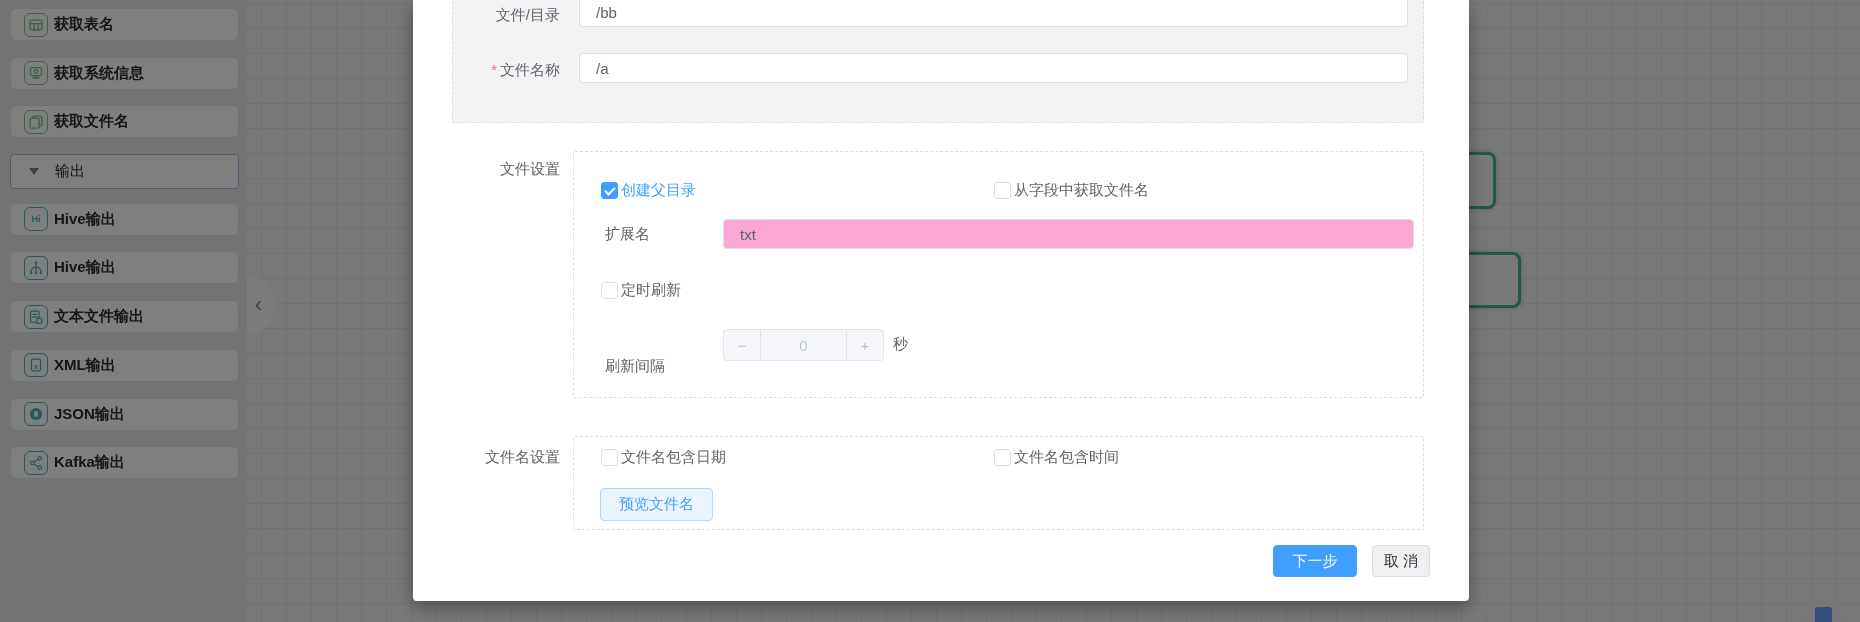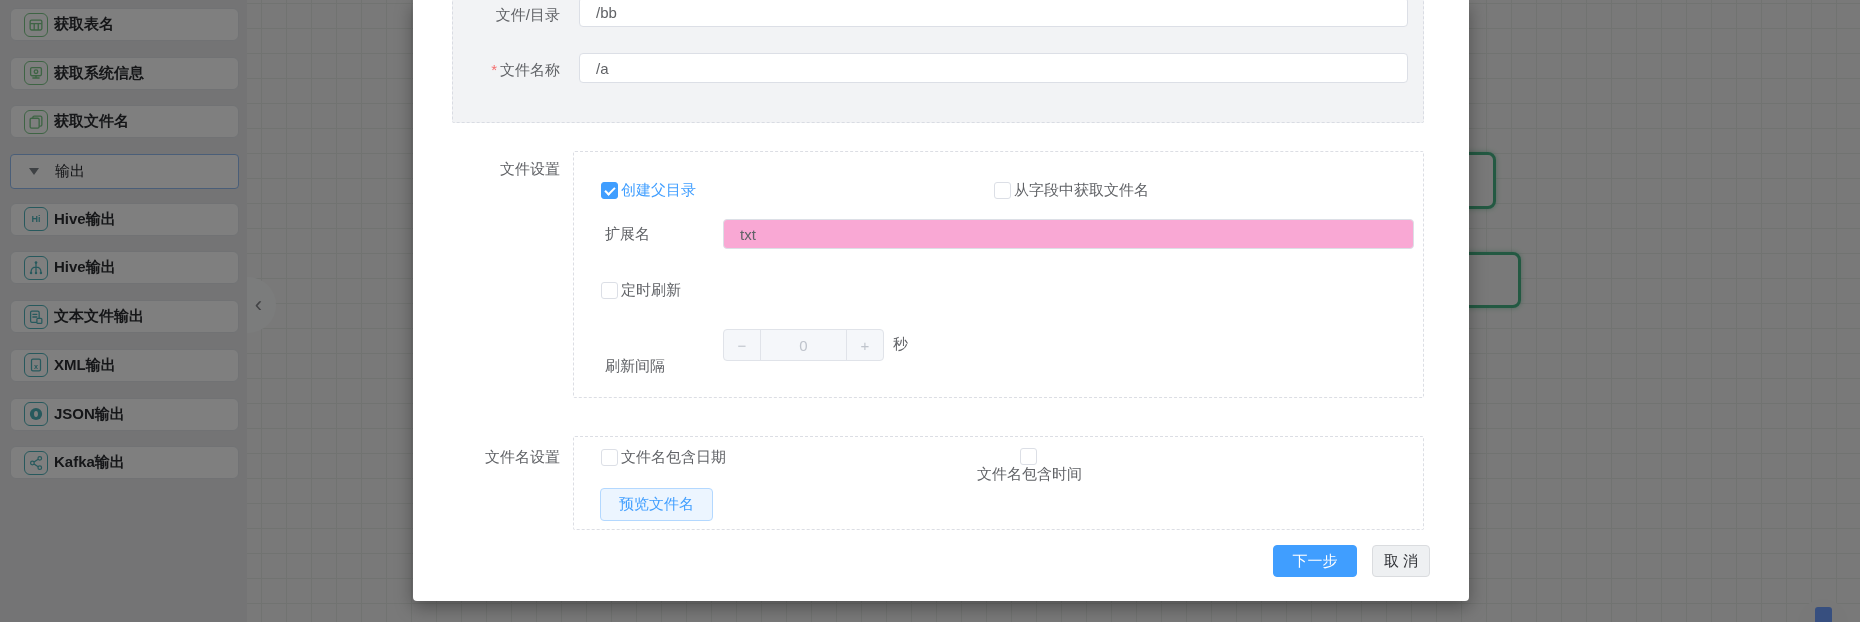--- a/index.html
+++ b/index.html
@@ -317,21 +317,21 @@
     <div class="unit">秒</div>
   </div>
 
   <div class="f-label" style="top:447px;">文件名设置</div>
   <div class="dash-box box-names">
 
     <div class="chk-row" style="left:27px;top:11px;">
       <span class="chk"></span>
       <span class="chk-lbl">文件名包含日期</span>
     </div>
-    <div class="chk-row" style="left:400px;top:11px;flex-direction:column;">
+    <div class="chk-row" style="left:420px;top:11px;">
       <span class="chk"></span>
       <span class="chk-lbl">文件名包含时间</span>
     </div>
 
     <div class="btn btn-preview">预览文件名</div>
   </div>
 
   <div class="btn btn-next">下一步</div>
   <div class="btn btn-cancel">取 消</div>
 </div>

